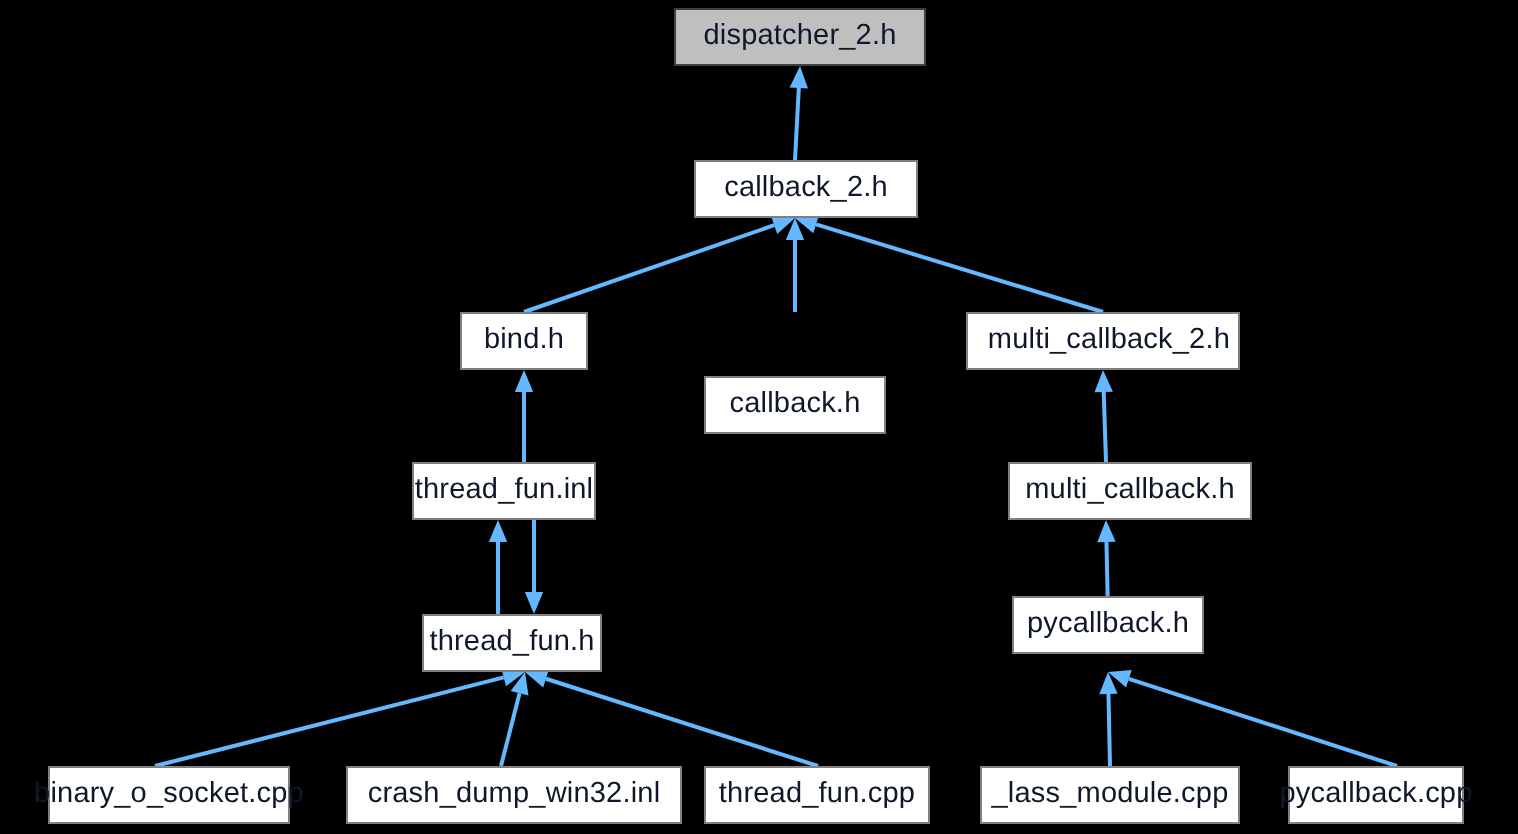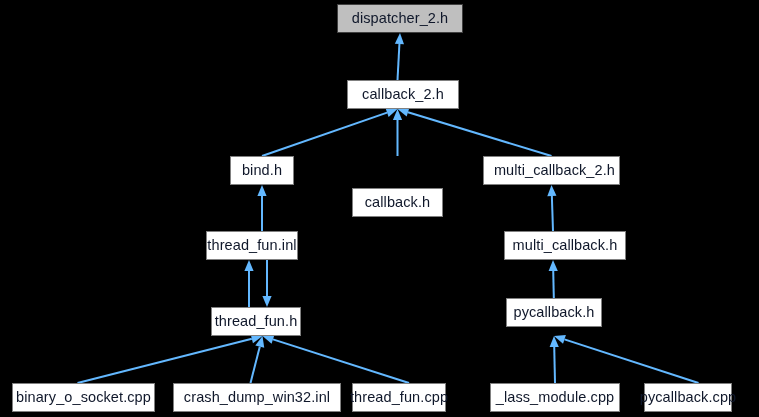--- a/index.html
+++ b/index.html
@@ -102,27 +102,27 @@
       </div>
       <div class="node" style="left: 492px; top: 231px; width: 122px; height: 29px; margin-left: 12px;">
         <span class="node-label">multi_callback.h</span>
       </div>
       <div class="node" style="left: 211px; top: 307px; width: 90px; height: 29px;">
         <span class="node-label">thread_fun.h</span>
       </div>
       <div class="node" style="left: 506px; top: 298px; width: 96px; height: 29px;">
         <span class="node-label">pycallback.h</span>
       </div>
-      <div class="node" style="left: 12px; top: 383px; width: 143px; height: 29px;">
+      <div class="node" style="left: 24px; top: 383px; width: 121px; height: 29px;">
         <span class="node-label">binary_o_socket.cpp</span>
       </div>
       <div class="node" style="left: 173px; top: 383px; width: 168px; height: 29px;">
         <span class="node-label">crash_dump_win32.inl</span>
       </div>
-      <div class="node" style="left: 352px; top: 383px; width: 94px; height: 29px;">
+      <div class="node" style="left: 352px; top: 383px; width: 113px; height: 29px;">
         <span class="node-label">thread_fun.cpp</span>
       </div>
       <div class="node" style="left: 490px; top: 383px; width: 130px; height: 29px;">
         <span class="node-label">_lass_module.cpp</span>
       </div>
       <div class="node" style="left: 644px; top: 383px; width: 88px; height: 29px;">
         <span class="node-label">pycallback.cpp</span>
       </div>
     </div>
 </div>

